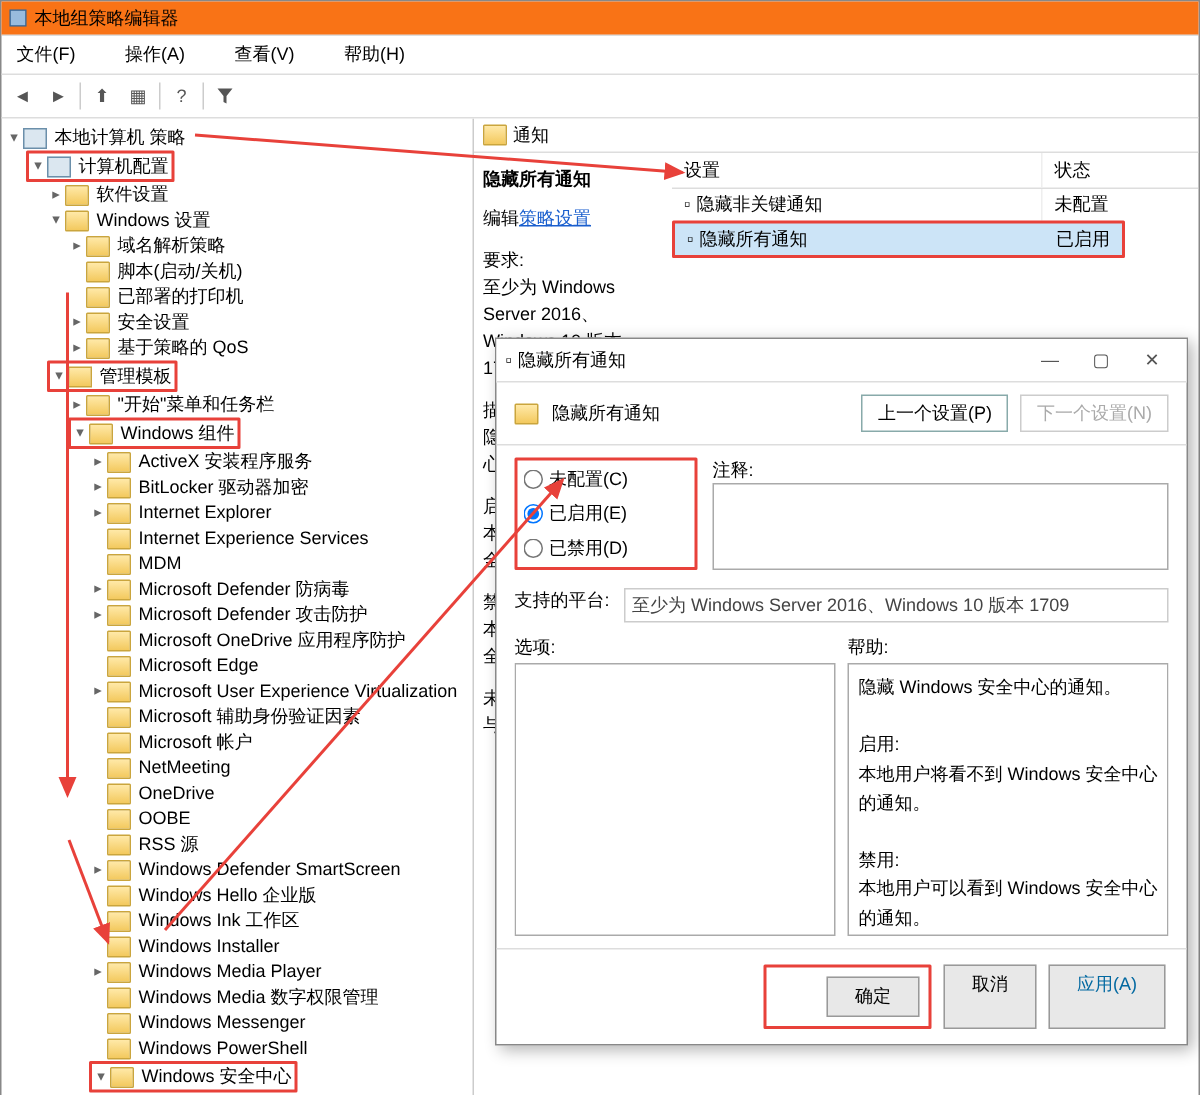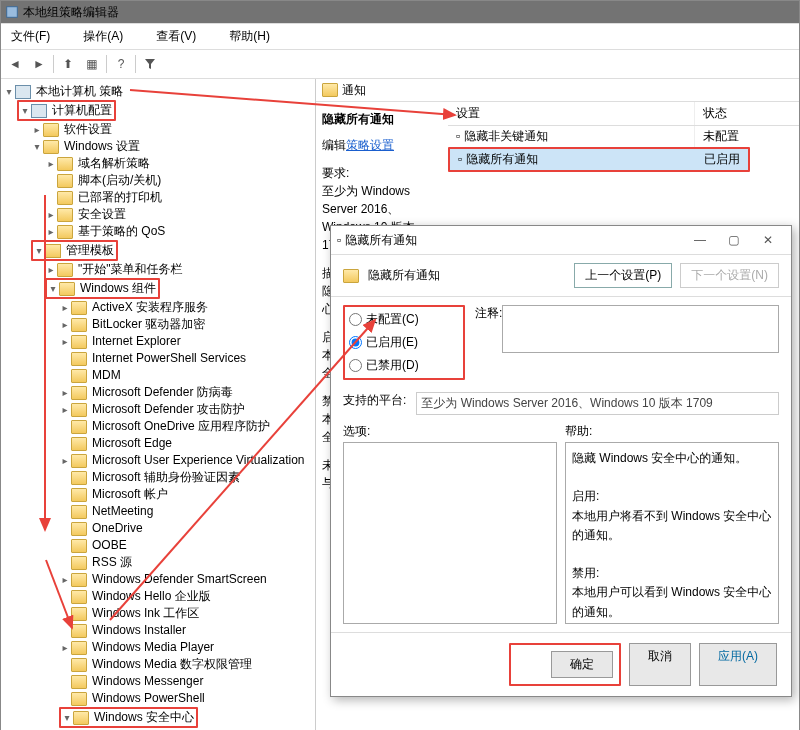--- a/index.html
+++ b/index.html
@@ -1,17 +1,17 @@
 <!DOCTYPE html>
 <html><head>
 <meta charset="utf-8">
 <style>
 html,body{margin:0;padding:0;font-family:"Segoe UI",Tahoma,Arial,sans-serif;font-size:12px;color:#000;background:#fff;width:800px;height:730px;overflow:hidden}
 .main-win{display:flex;flex-direction:column;height:730px;border:1px solid #888}
-.titlebar{display:flex;align-items:center;height:22px;background:#737373;border-bottom:1px solid #ddd;padding-left:4px;font-size:12px}
+.titlebar{display:flex;align-items:center;height:22px;background:#f97316;border-bottom:1px solid #ddd;padding-left:4px;font-size:12px}
 .titlebar .ticon{width:14px;height:14px;margin-right:4px}
 .menubar{display:flex;gap:21px;padding:2px 4px;border-bottom:1px solid #ddd;font-size:12px}
 .menubar span{padding:2px 6px;cursor:default}
 .toolbar{display:flex;align-items:center;gap:4px;padding:2px 4px;border-bottom:1px solid #ddd;height:24px}
 .tbtn{width:20px;height:20px;display:flex;align-items:center;justify-content:center;color:#555}
 .body{display:flex;flex:1;overflow:hidden}
 .treepane{width:310px;border-right:1px solid #ccc;overflow-y:auto;overflow-x:hidden;padding:4px 2px;font-size:12px}
 .node{white-space:nowrap;line-height:17px}
 .node .row{display:flex;align-items:center}
 .arr{width:12px;display:inline-flex;justify-content:center;color:#666;font-size:10px}
@@ -202,21 +202,21 @@
                           <div class="row">
                             <span class="arr">▸</span>
                             <span class="ficon folder"></span>
                             <span class="lbl">Internet Explorer</span>
                           </div>
                         </div>
                       <div class="node">
                           <div class="row">
                             <span class="arr"></span>
                             <span class="ficon folder"></span>
-                            <span class="lbl">Internet PowerShell Services</span>
+                            <span class="lbl">Internet Experience Services</span>
                           </div>
                         </div>
                       <div class="node">
                           <div class="row">
                             <span class="arr"></span>
                             <span class="ficon folder"></span>
                             <span class="lbl">MDM</span>
                           </div>
                         </div>
                       <div class="node">
@@ -454,21 +454,21 @@
           </label>
         <label>
             <input type="radio" name="st" checked="" style="">
             <span>已启用(E)</span>
           </label>
         <label>
             <input type="radio" name="st" style="">
             <span>已禁用(D)</span>
           </label>
       </div>
-      <div style="flex:1;display:flex;flex-direction:row">
+      <div style="flex:1;display:flex;flex-direction:column">
         <span>注释:</span>
         <textarea style=""></textarea>
       </div>
     </div>
     <div class="support">
       <span>支持的平台:</span>
       <span style="flex:1;border:1px solid #ccc;padding:2px 4px;color:#444">至少为 Windows Server 2016、Windows 10 版本 1709</span>
     </div>
     <div style="display:flex;gap:8px">
       <div class="pane-hd" style="flex:1">选项:</div>

